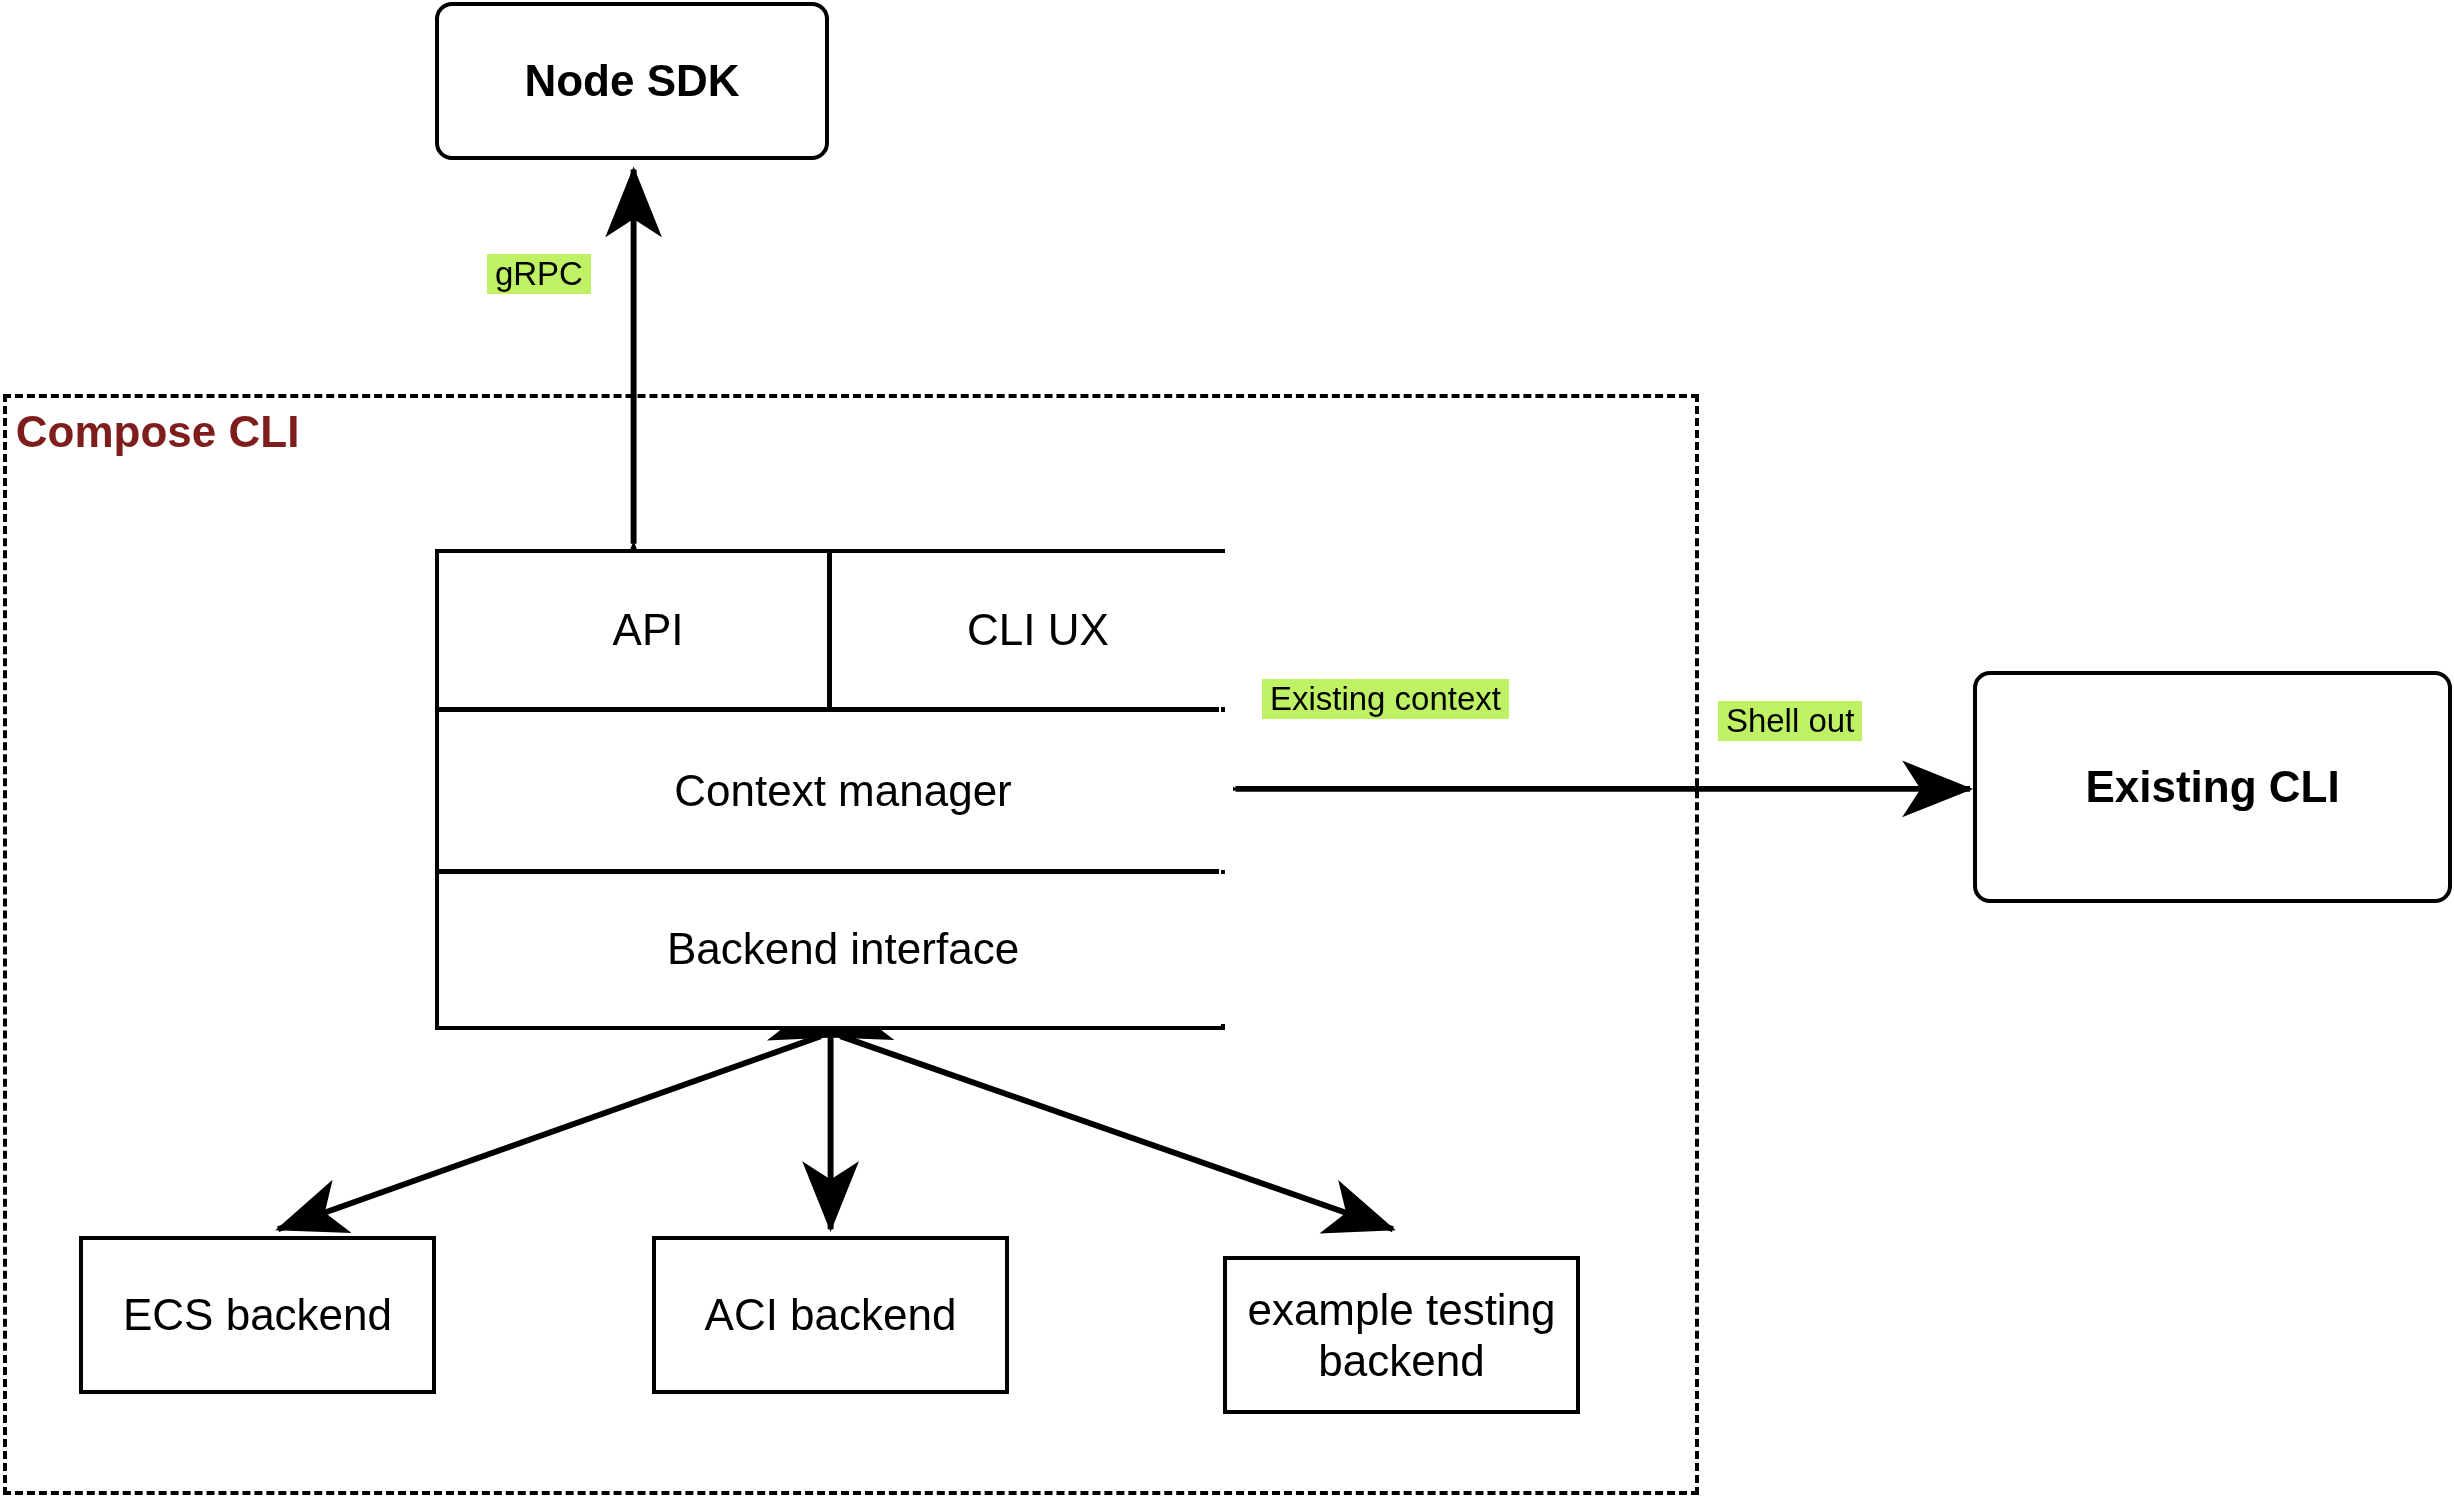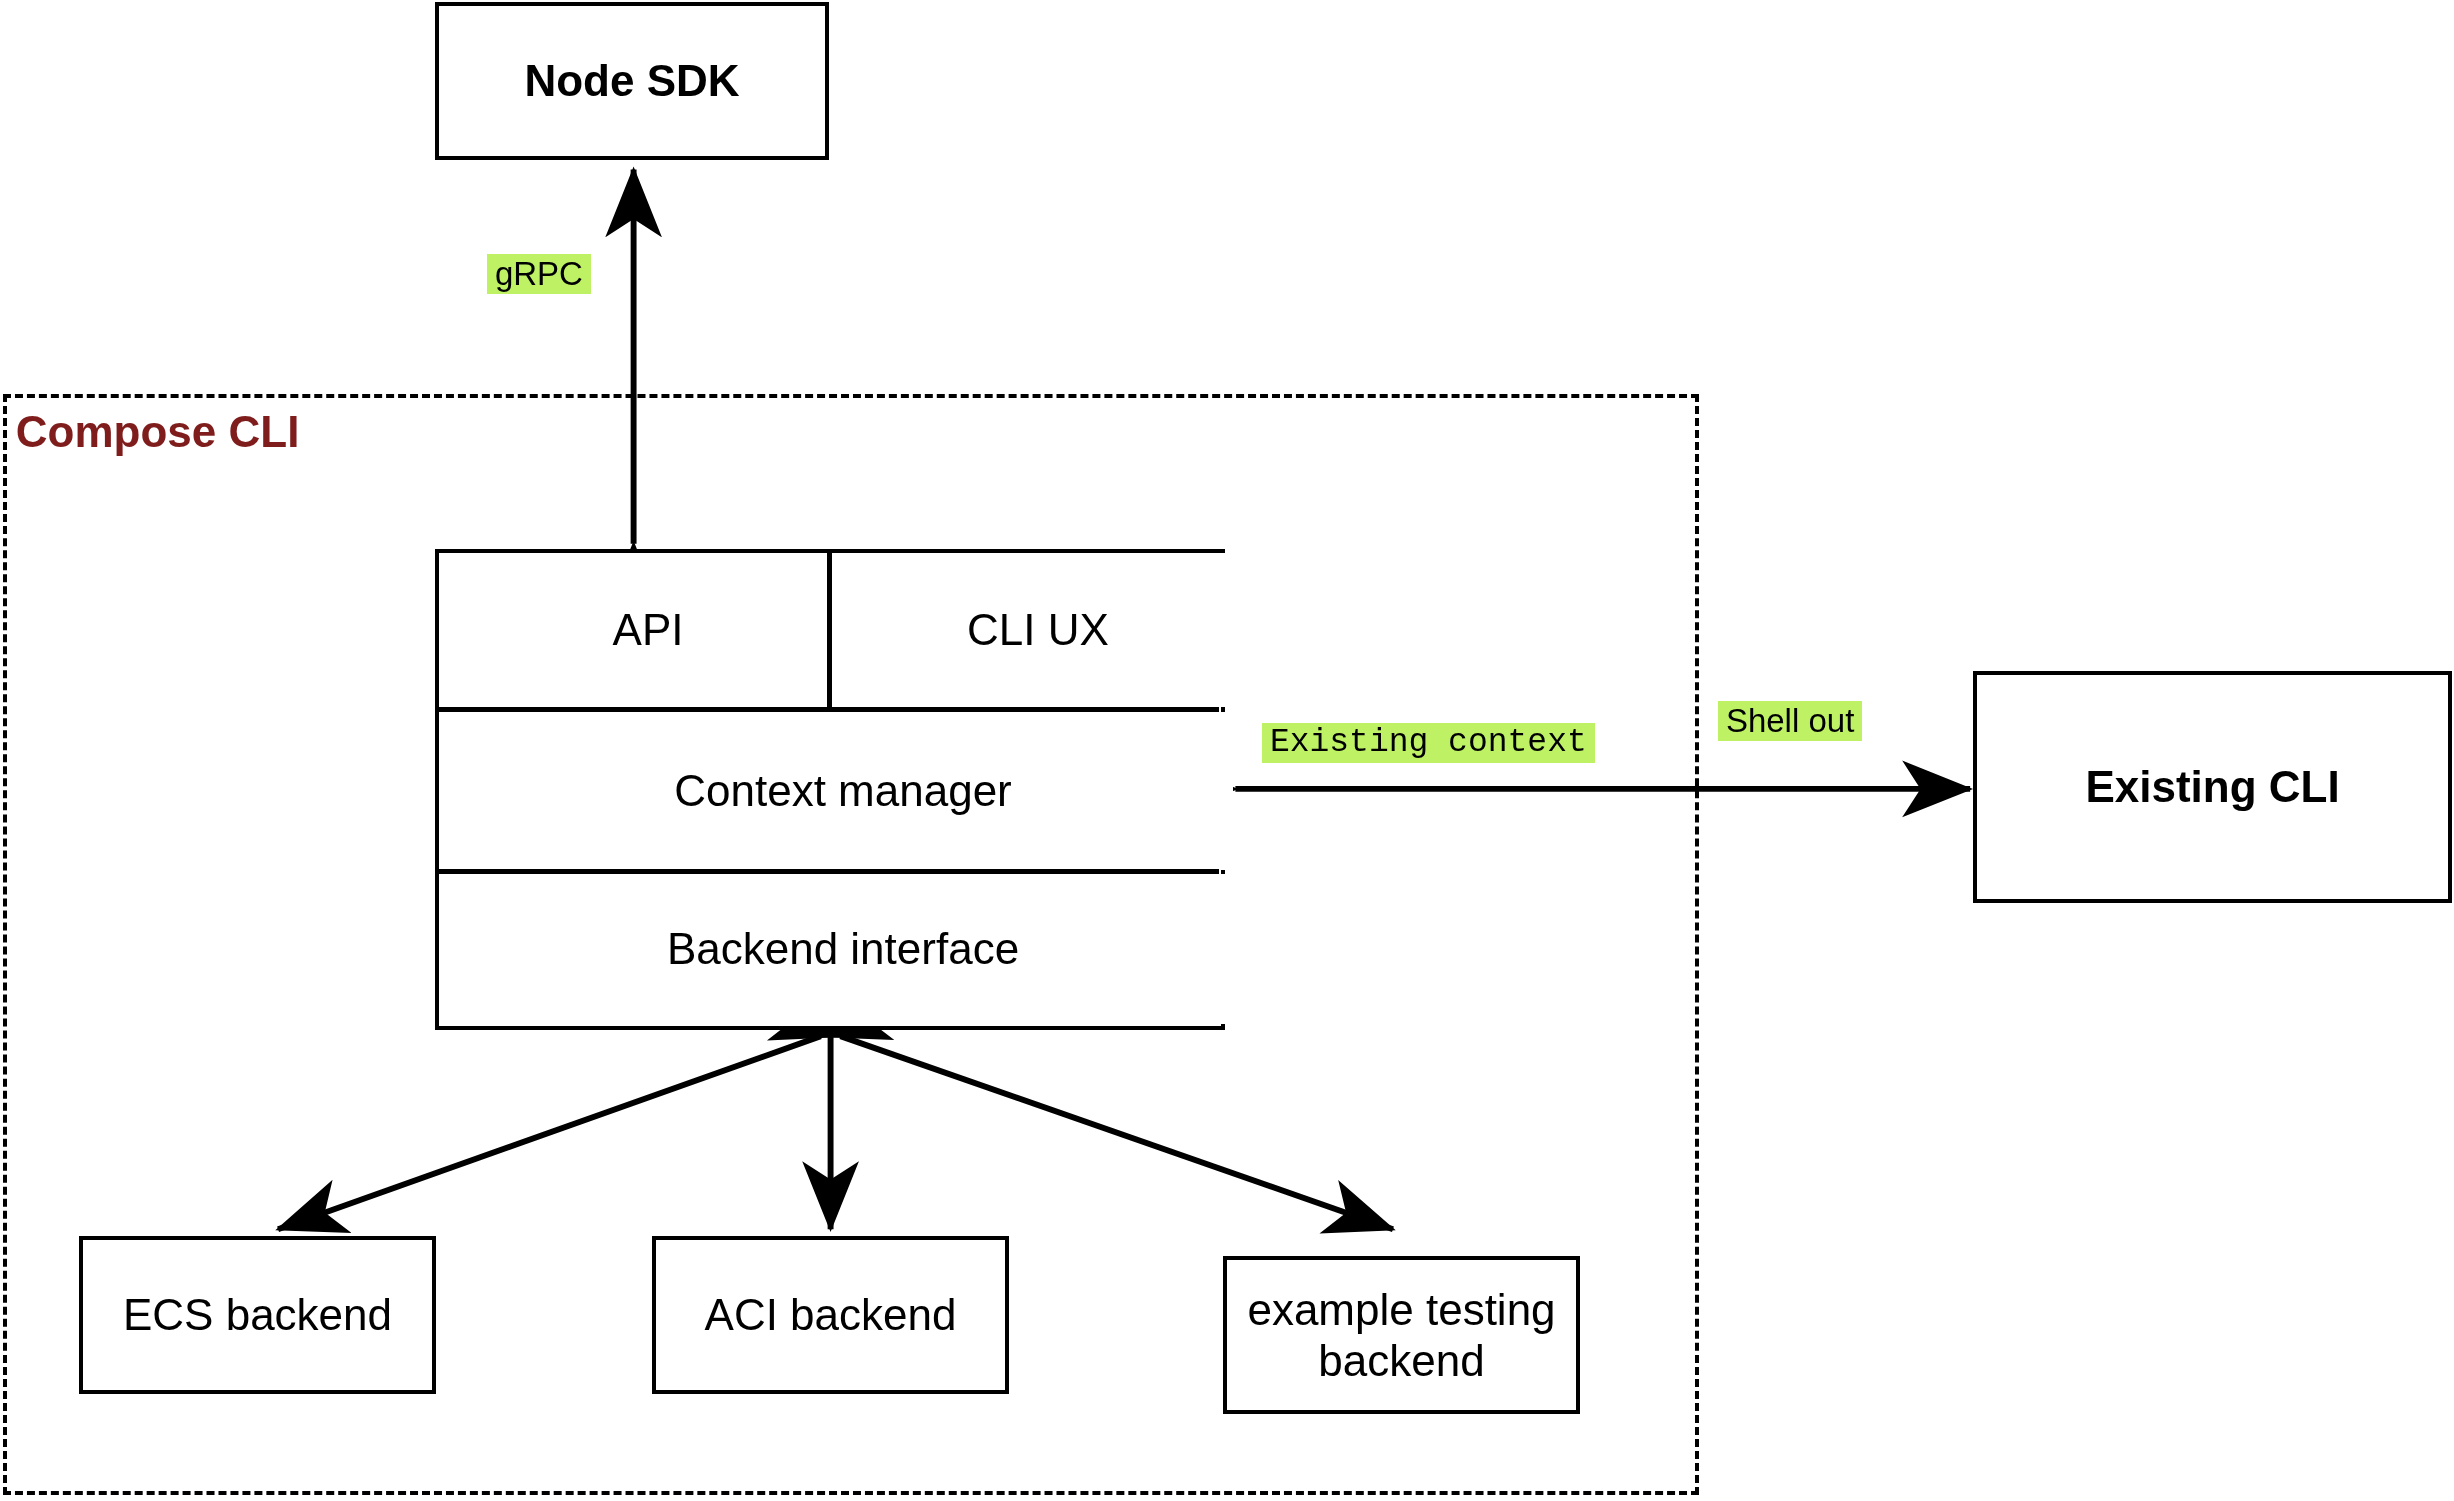--- a/index.html
+++ b/index.html
@@ -31,21 +31,21 @@
     border: 4.9px solid #000000;
     background: #ffffff;
     display: flex;
     align-items: center;
     justify-content: center;
     text-align: center;
     font-size: 44px;
     line-height: 1.16;
     color: #000000;
   }
-  .node.bold { font-weight: bold; }
+  .node.bold { font-weight: bold; border-radius: 17px; }
   .stack {
     position: absolute;
     box-sizing: border-box;
     border: 4.9px solid #000000;
     background: #ffffff;
   }
   .stack-row {
     position: absolute;
     box-sizing: border-box;
     display: flex;
@@ -174,18 +174,18 @@
   <div class="node" style="left:652px; top:1236px; width:357px; height:158px;">
     <span>ACI backend</span>
   </div>
 
   <div class="node two-line" style="left:1223px; top:1236px; width:357px; height:158px; padding:0 7.9px;">
     <span>example testing backend</span>
   </div>
 
   <div class="edge-label" style="left:487px; top:254px; padding:2px 7.9px;">gRPC</div>
 
-  <div class="edge-label" style="left:1262px; top:723px; padding:2px 7.9px;font-family:Liberation Mono, monospace;">Existing context</div>
+  <div class="edge-label" style="left:1262px; top:679px; padding:2px 7.9px;">Existing context</div>
 
   <div class="edge-label" style="left:1718px; top:701px; padding:2px 7.9px;">Shell out</div>
 
 </div>
 
 
 </body></html>

